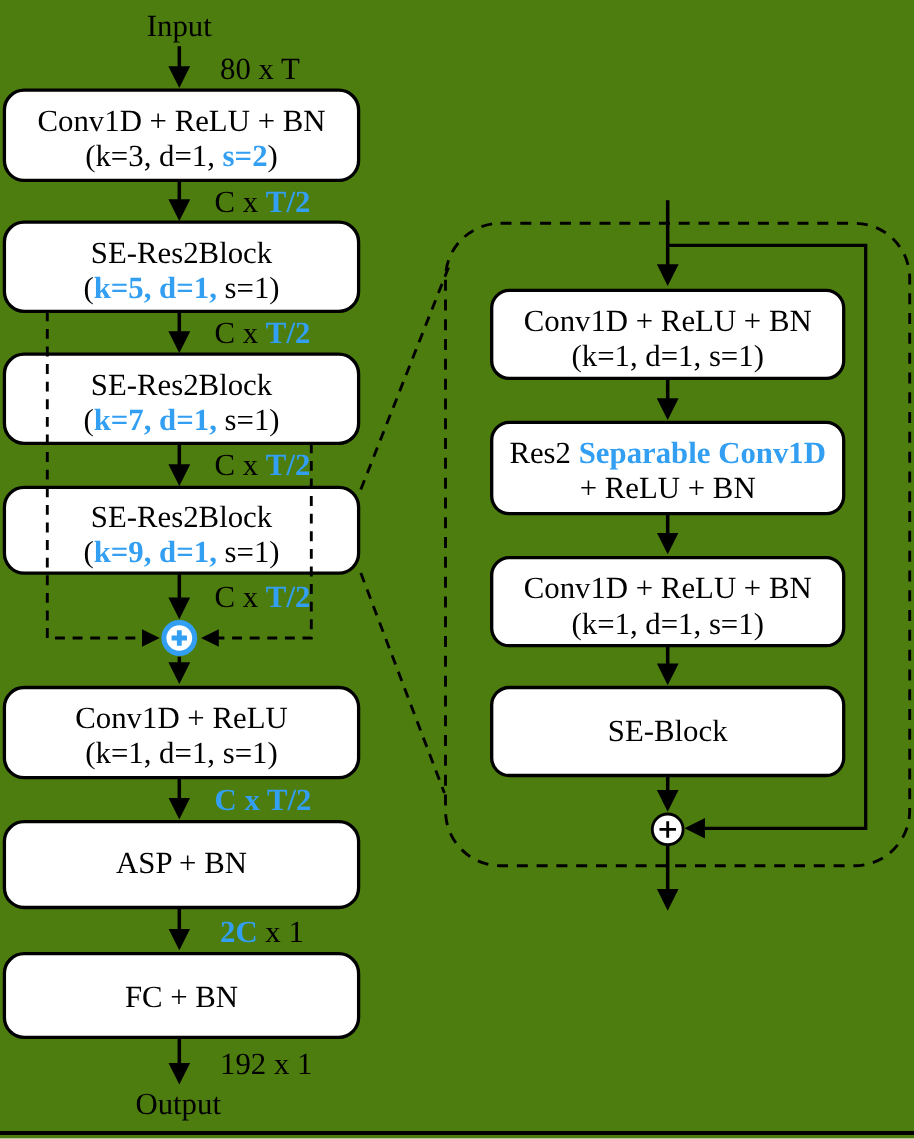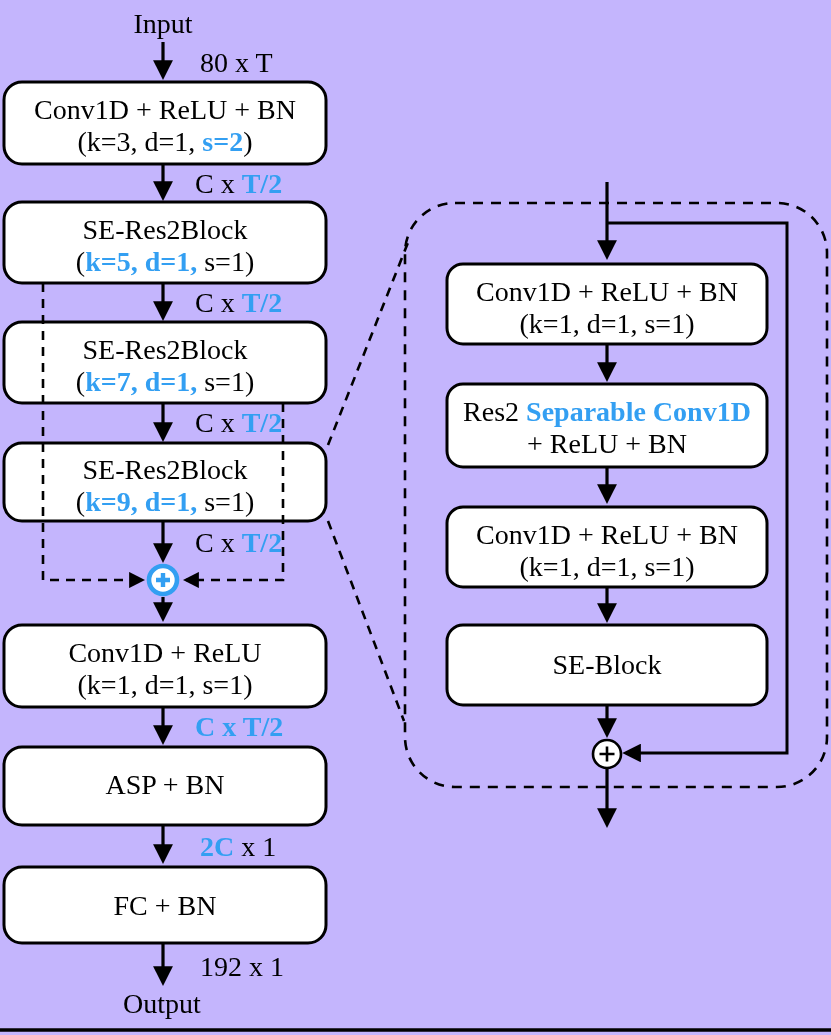--- a/index.html
+++ b/index.html
@@ -1,19 +1,19 @@
 <!DOCTYPE html>
 <html style="--accent_blue: #339FF2; --ink: #000000; --background: #FFFFFF;"><head>
 <meta charset="utf-8">
 <style>
   html,body { margin:0; padding:0; background:#ffffff; }
   .canvas {
     position:relative;
     width:831px; height:1035px;
-    background:#c4b5fd;
+    background:#4d7c0f;
     font-family:"Liberation Serif", serif;
     overflow:hidden;
   }
   svg text { font-family:"Liberation Serif", serif; }
   .t   { font-size:28px; fill:#000; }
   .mid { text-anchor:middle; }
   .blue { fill:var(--accent_blue,#339FF2); font-weight:bold; }
   .box  { fill:#fff; stroke:#000; stroke-width:3; }
   .flow { stroke:#000; stroke-width:3.2; fill:none; }
   .skip { stroke:#000; stroke-width:3; fill:none; }

